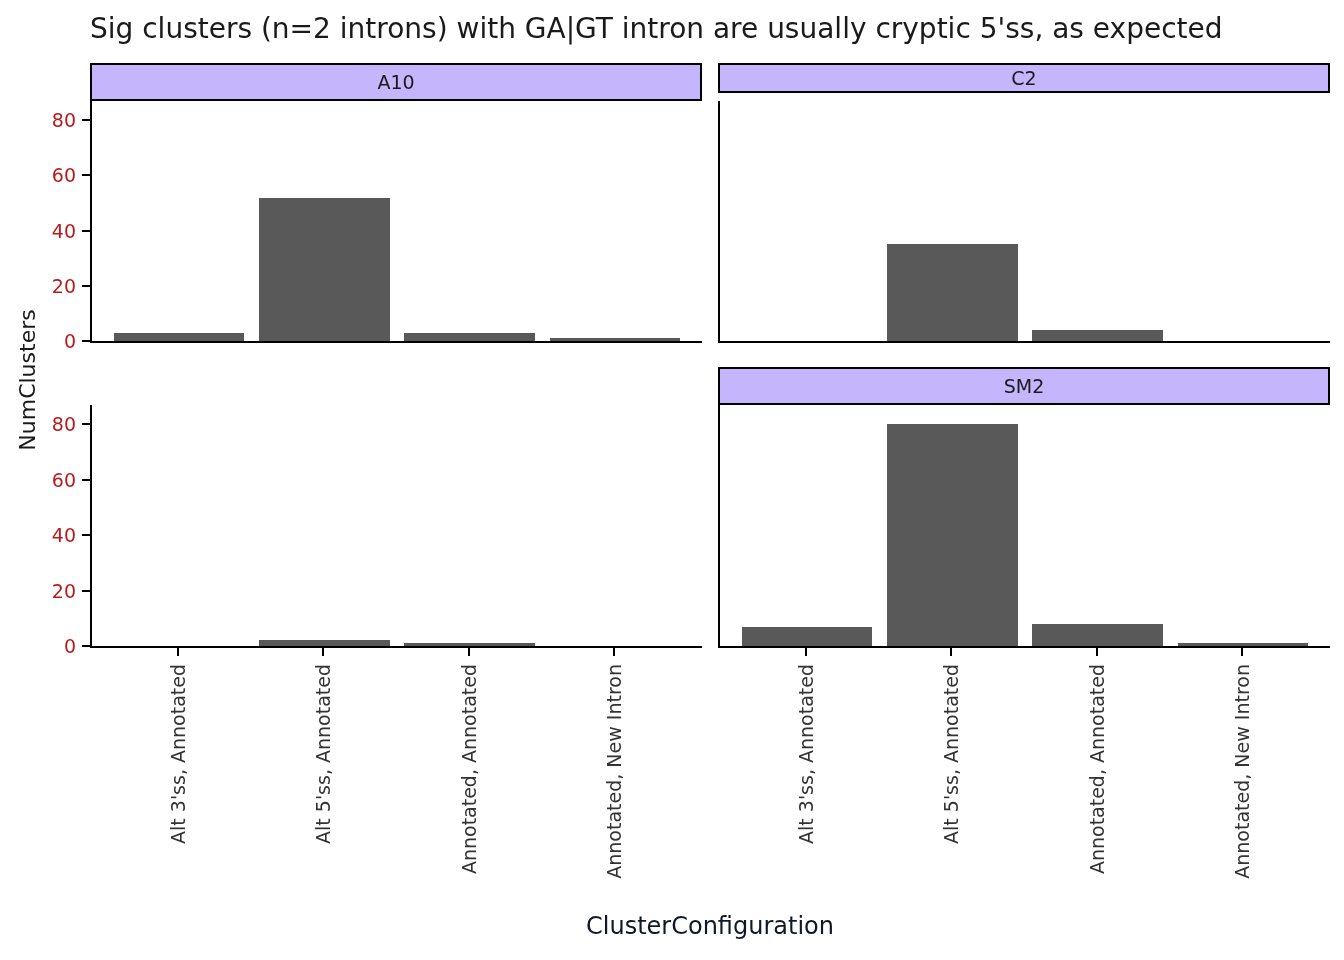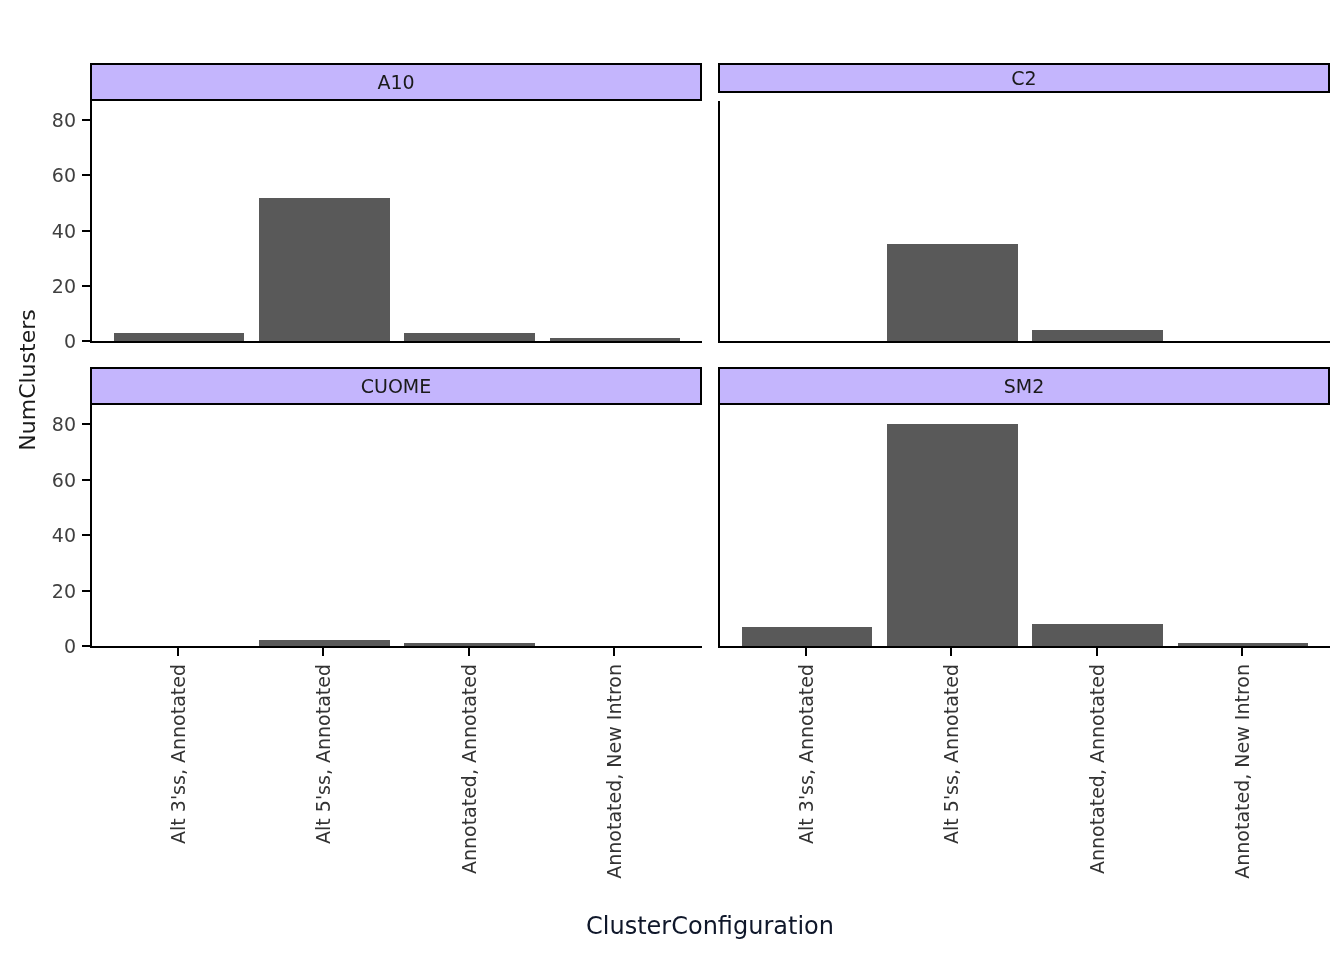--- a/index.html
+++ b/index.html
@@ -31,33 +31,34 @@
     font-size:19px;color:#1a1a1a;
   }
   .panel{
     position:absolute;box-sizing:border-box;
     border-left:2px solid #000;border-bottom:2px solid #000;
     background:#ffffff;
   }
   .bar{position:absolute;bottom:0;}
   .tick{position:absolute;background:#000;}
   .y-tick-label{
-    position:absolute;font-size:19px;color:#404040;
+    position:absolute;font-size:19px;color:#b91c1c;
     text-align:right;line-height:22px;
   }
   .x-tick-label{
     position:absolute;font-size:19px;color:#333;
     writing-mode:vertical-rl;transform:rotate(180deg);
     white-space:nowrap;line-height:26px;
   }
 </style>
 </head>
 <body>
 
 <div class="figure" id="figure">
+  <div class="chart-title">Sig clusters (n=2 introns) with GA|GT intron are usually cryptic 5'ss, as expected</div>
   <div class="y-axis-title">NumClusters</div>
   <div class="x-axis-title">ClusterConfiguration</div>
 
 <div class="strip" style="left: 90px; top: 63px; width: 612px; height: 38px;">
       <span>A10</span>
     </div>
     <div class="panel" style="left: 90px; top: 101px; width: 612px; height: 242px;">
       <div class="bar" style="left: 21.7857px; width: 130.714px; height: 8.27586px; background: rgb(89, 89, 89);"></div>
       <div class="bar" style="left: 167.024px; width: 130.714px; height: 143.448px; background: rgb(89, 89, 89);"></div>
       <div class="bar" style="left: 312.262px; width: 130.714px; height: 8.27586px; background: rgb(89, 89, 89);"></div>
@@ -72,23 +73,20 @@
     <div class="tick" style="left: 82px; top: 174.483px; width: 8px; height: 2px;"></div>
     <div class="y-tick-label" style="left: 32px; top: 164.483px; width: 44px;">60</div>
     <div class="tick" style="left: 82px; top: 119.31px; width: 8px; height: 2px;"></div>
     <div class="y-tick-label" style="left: 32px; top: 109.31px; width: 44px;">80</div>
     <div class="strip" style="left: 718px; top: 63px; width: 612px; height: 30px;">
       <span>C2</span>
     </div>
     <div class="panel" style="left: 718px; top: 101px; width: 612px; height: 242px;">
       <div class="bar" style="left: 167.024px; width: 130.714px; height: 96.5517px; background: rgb(89, 89, 89);"></div>
       <div class="bar" style="left: 312.262px; width: 130.714px; height: 11.0345px; background: rgb(89, 89, 89);"></div>
-    </div>
-    <div class="strip" style="left: 90px; top: 367px; width: 612px; height: 38px;">
-      <span>CUOME</span>
     </div>
     <div class="panel" style="left: 90px; top: 405px; width: 612px; height: 243px;">
       <div class="bar" style="left: 167.024px; width: 130.714px; height: 5.54023px; background: rgb(89, 89, 89);"></div>
       <div class="bar" style="left: 312.262px; width: 130.714px; height: 2.77011px; background: rgb(89, 89, 89);"></div>
     </div>
     <div class="tick" style="left: 82px; top: 645px; width: 8px; height: 2px;"></div>
     <div class="y-tick-label" style="left: 32px; top: 635px; width: 44px;">0</div>
     <div class="tick" style="left: 82px; top: 589.598px; width: 8px; height: 2px;"></div>
     <div class="y-tick-label" style="left: 32px; top: 579.598px; width: 44px;">20</div>
     <div class="tick" style="left: 82px; top: 534.195px; width: 8px; height: 2px;"></div>

